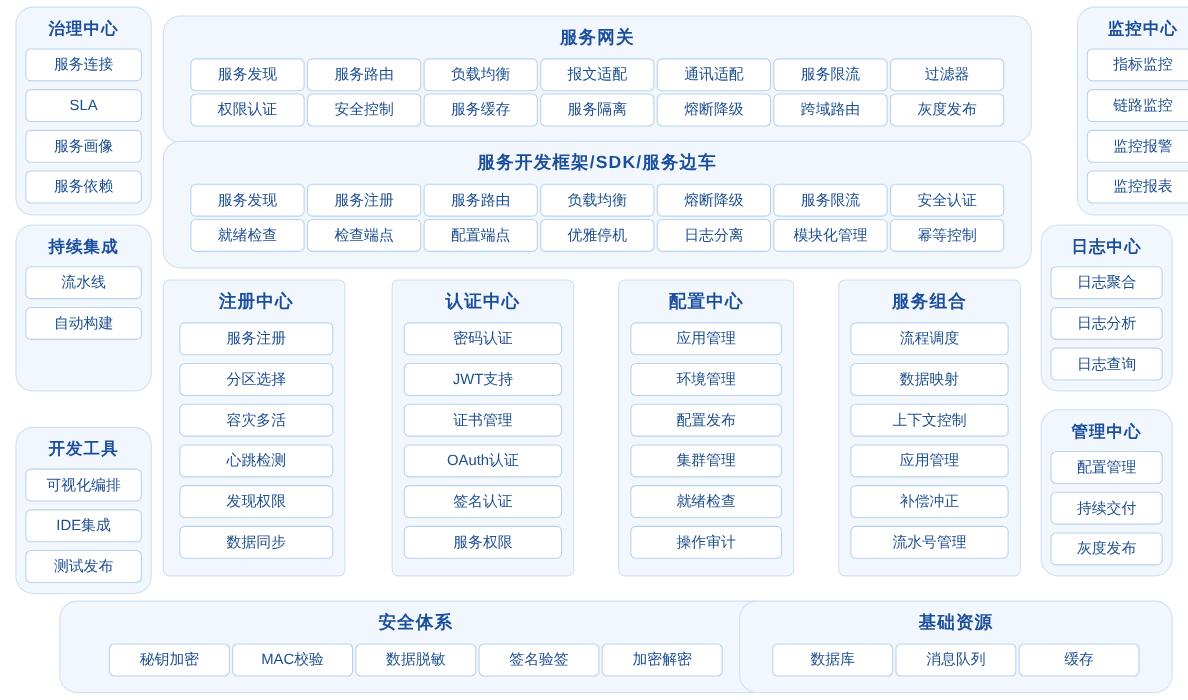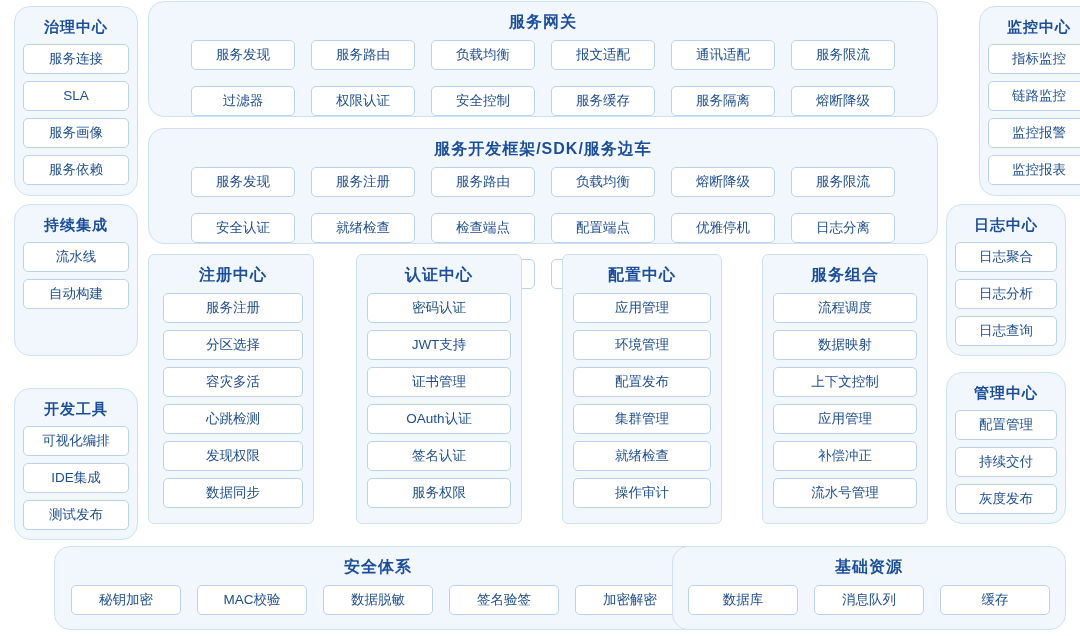--- a/index.html
+++ b/index.html
@@ -40,21 +40,21 @@
   }
   .panel-title.sm {
     font-size: 15px;
     margin: 2px 0 7px 0;
   }
   
   .chips {
     display: flex;
     flex-wrap: wrap;
     justify-content: center;
-    gap: 16px;
+    gap: 2px;
   }
   .chips.col {
     flex-direction: column;
     align-items: stretch;
     gap: 7px;
   }
   .chip {
     box-sizing: border-box;
     background: #ffffff;
     border: 1px solid #b9d3ef;
@@ -105,21 +105,21 @@
 
   <div class="panel" style="left:14px; top:388px; width:124px; height:152px;">
     <div class="panel-title sm">开发工具</div>
     <div class="chips col">
       <div class="chip full">可视化编排</div>
       <div class="chip full">IDE集成</div>
       <div class="chip full">测试发布</div>
     </div>
   </div>
 
-  <div class="panel" style="left:148px; top:1px; width:790px; height:116px;">
+  <div class="panel" style="left:148px; top:14px; width:790px; height:116px;">
     <div class="panel-title">服务网关</div>
     <div class="chips">
       <div class="chip w104">服务发现</div>
       <div class="chip w104">服务路由</div>
       <div class="chip w104">负载均衡</div>
       <div class="chip w104">报文适配</div>
       <div class="chip w104">通讯适配</div>
       <div class="chip w104">服务限流</div>
       <div class="chip w104">过滤器</div>
       <div class="chip w104">权限认证</div>

